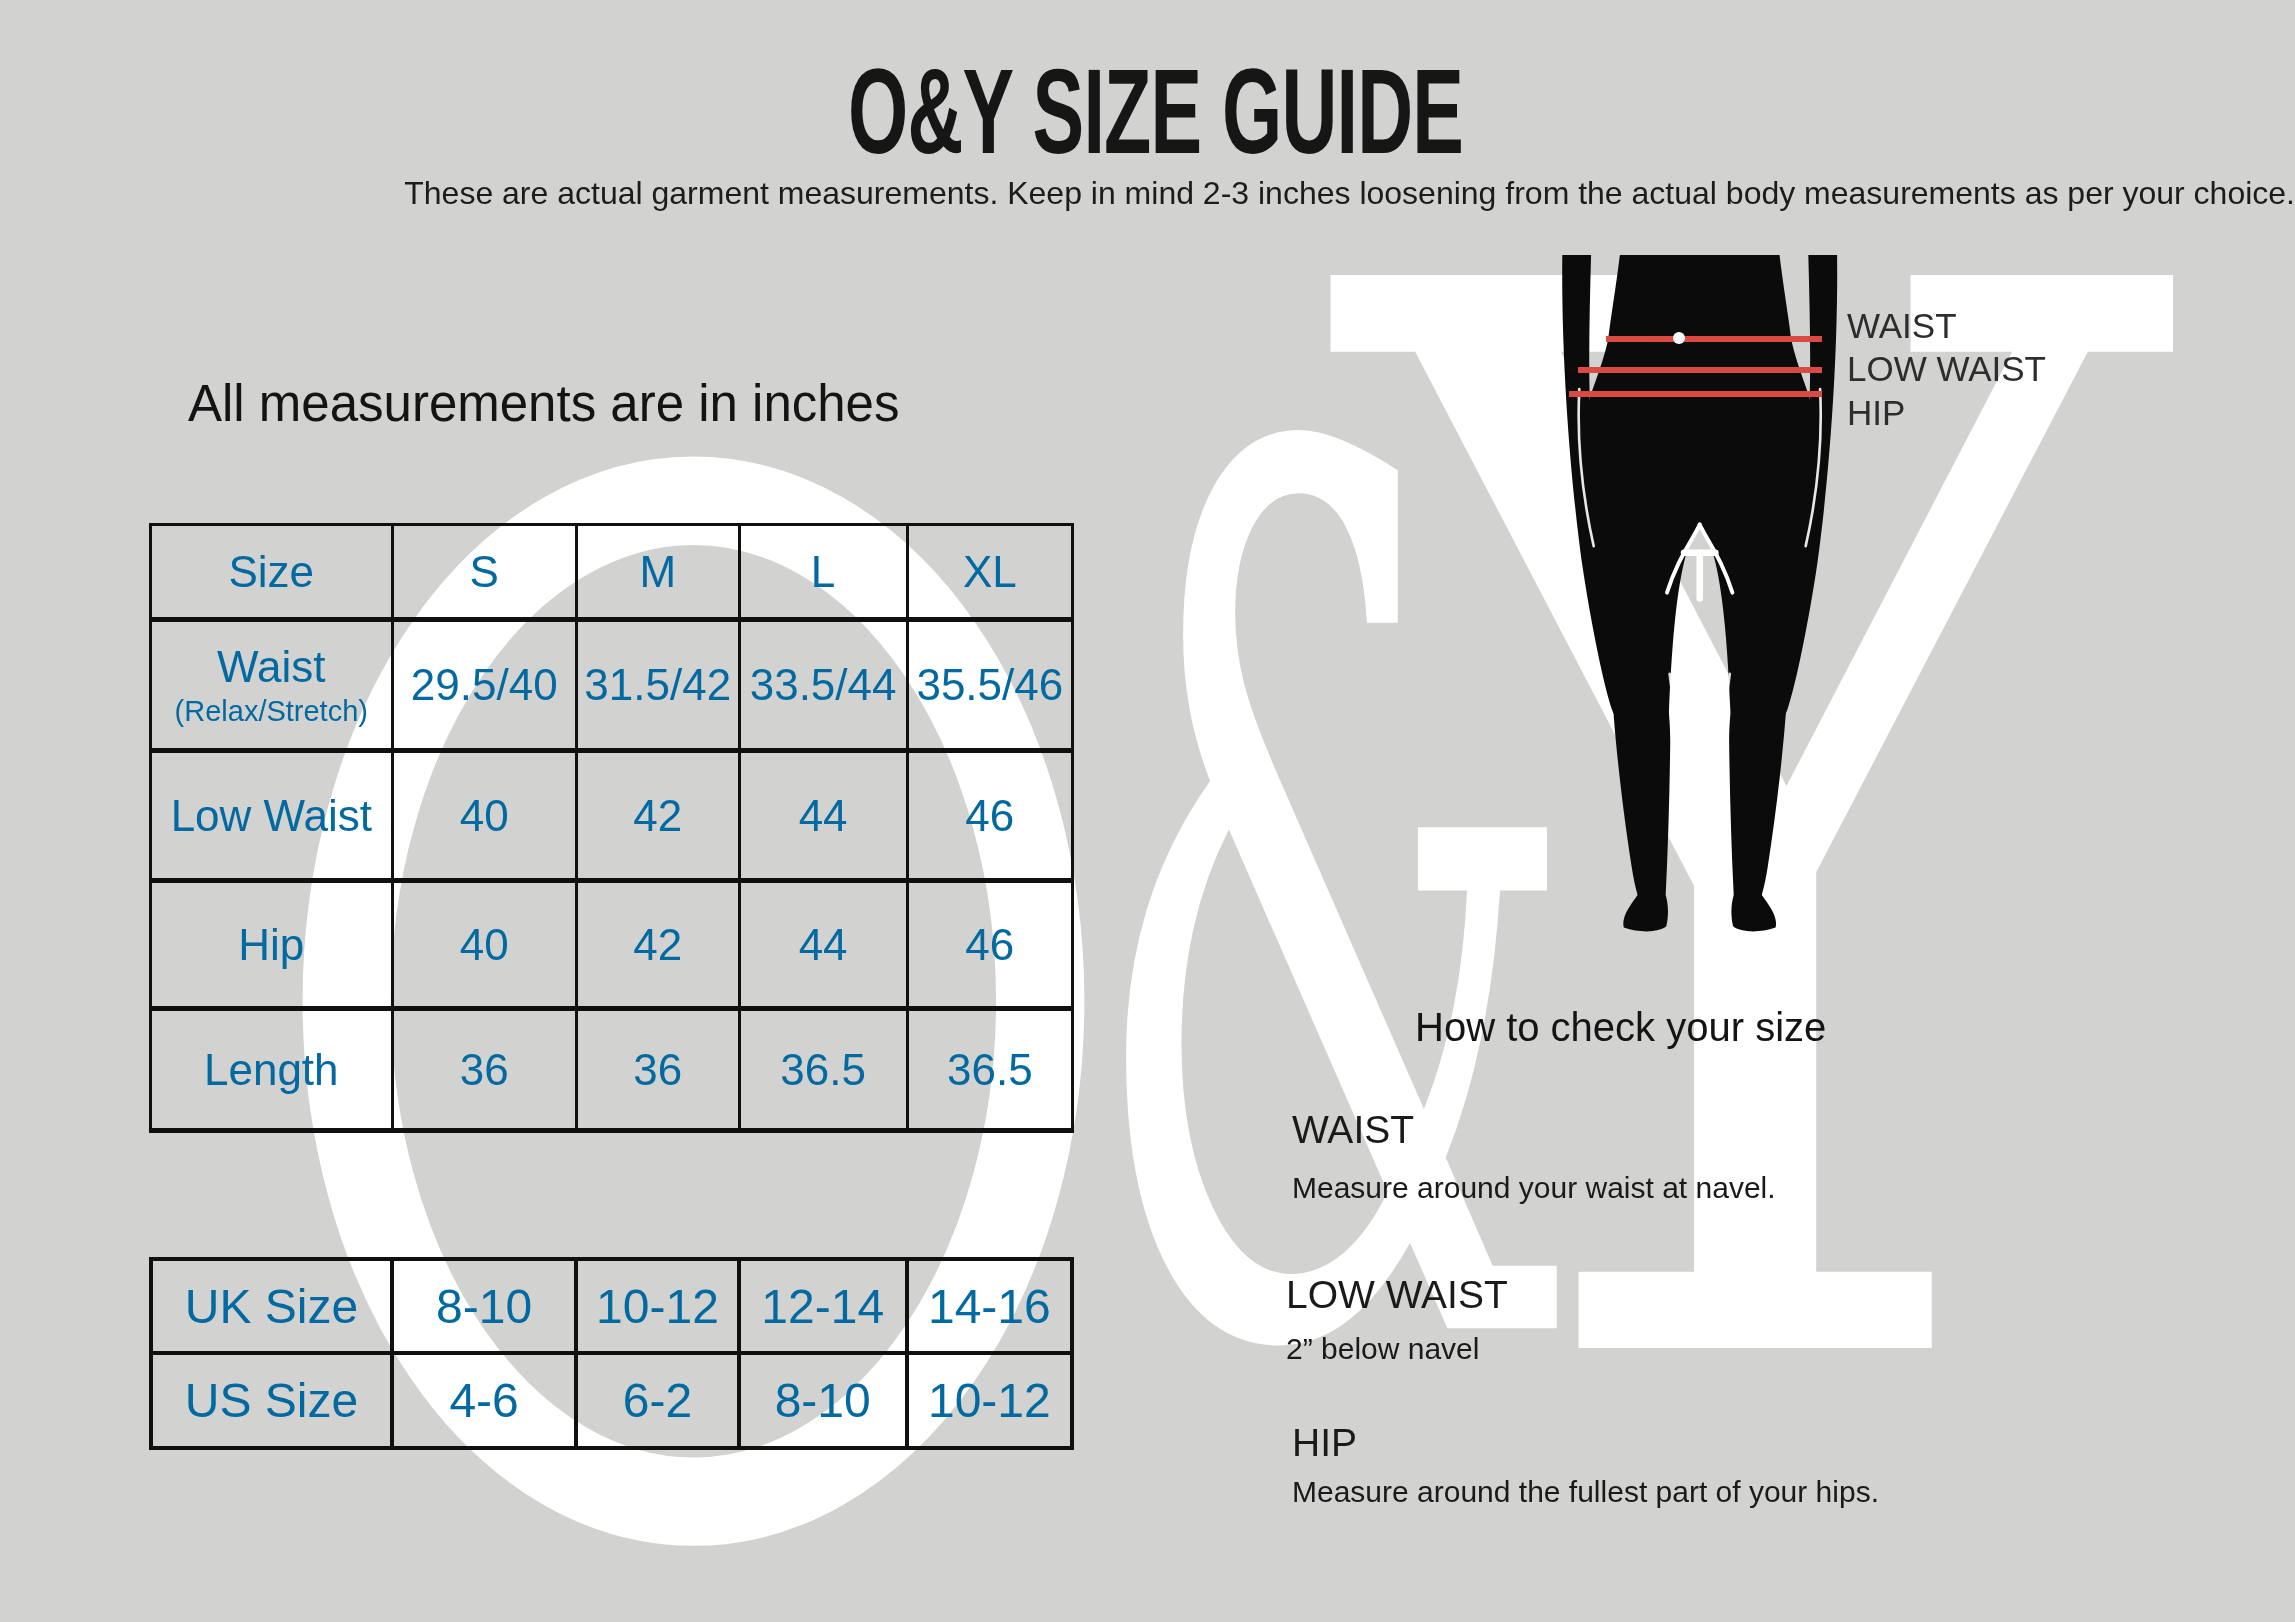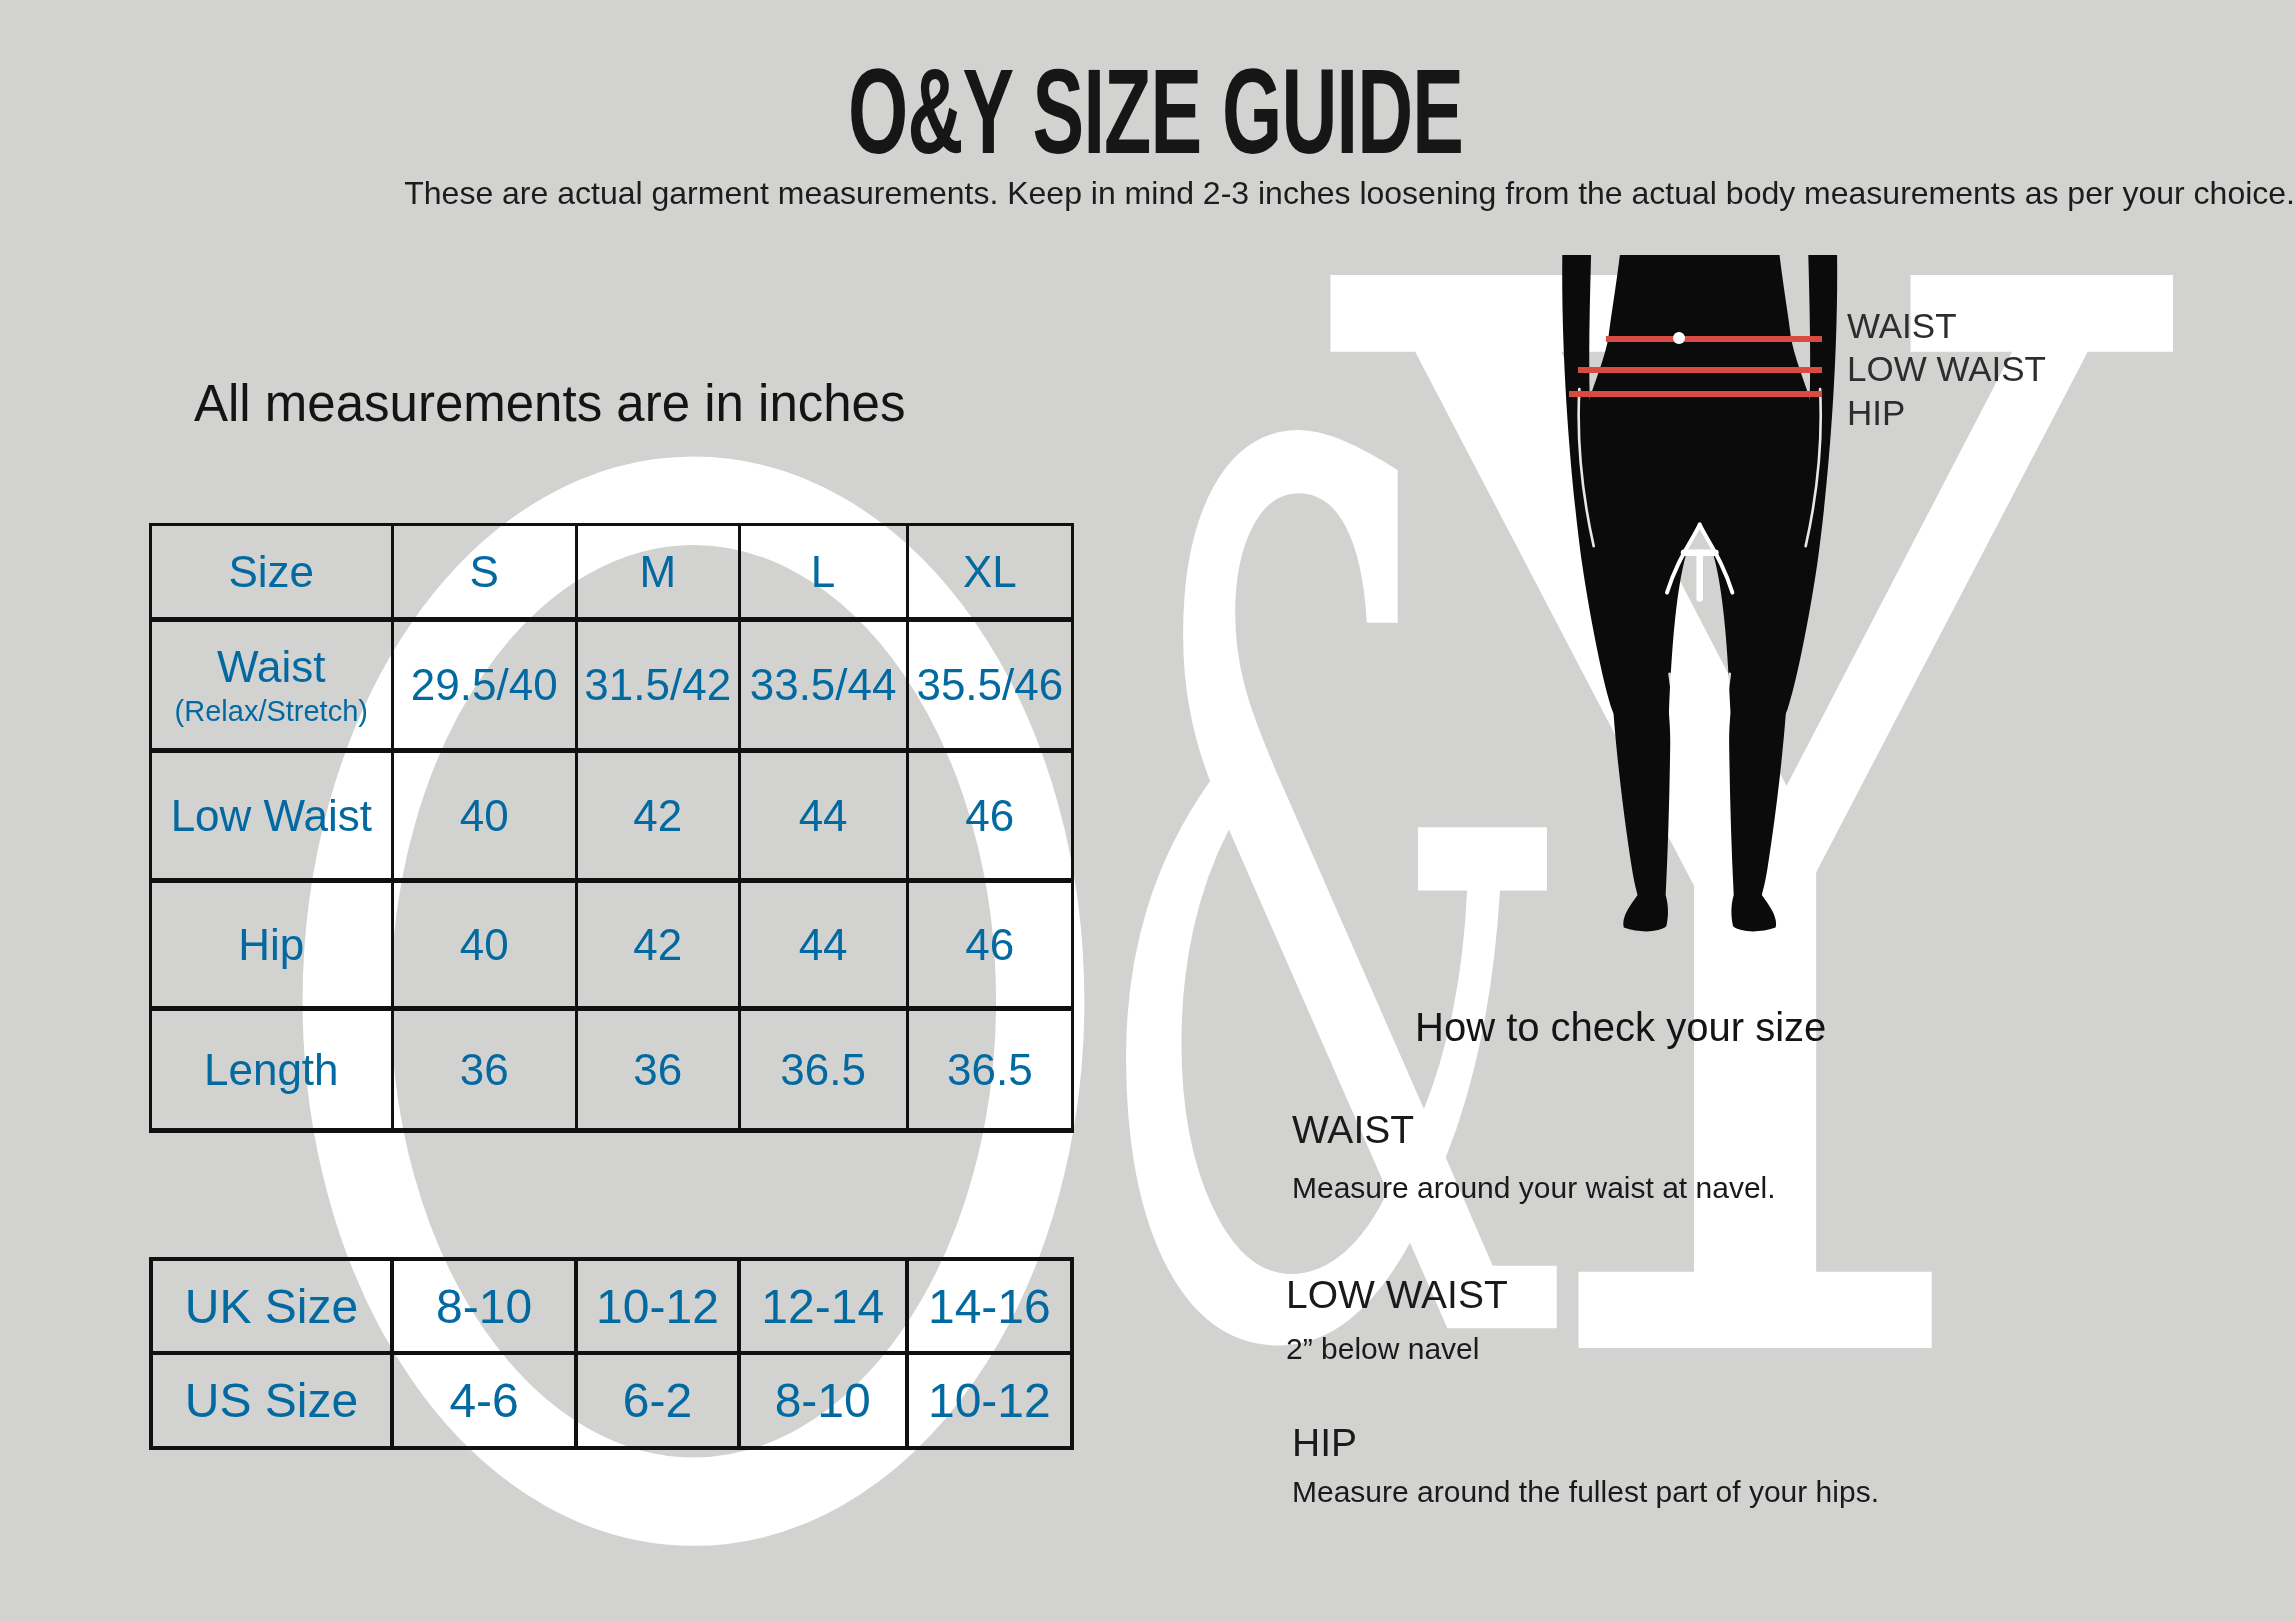--- a/index.html
+++ b/index.html
@@ -17,21 +17,21 @@
   .title-wrap{position:absolute;left:16px;right:0;top:41px;text-align:center;z-index:4;}
   .title-wrap .t{
     display:inline-block;font-size:121px;font-weight:600;letter-spacing:-1.3px;
     transform:scaleX(0.64);transform-origin:center;white-space:nowrap;color:#161616;
   }
   .subtitle{
     position:absolute;left:0;right:0;top:175px;text-align:right;z-index:4;
     font-size:32px;color:#1c1c1c;white-space:nowrap;
   }
   .note{
-    position:absolute;left:194px;top:374px;z-index:4;
+    position:absolute;left:188px;top:374px;z-index:4;
     font-size:51px;color:#141414;white-space:nowrap;
   }
   
   table.sz{
     position:absolute;border-collapse:collapse;table-layout:fixed;z-index:4;
     background:transparent;
   }
   table.sz td{
     border:3.9px solid #101010;text-align:center;vertical-align:middle;
     font-size:44px;color:#0369a1;padding:0;

